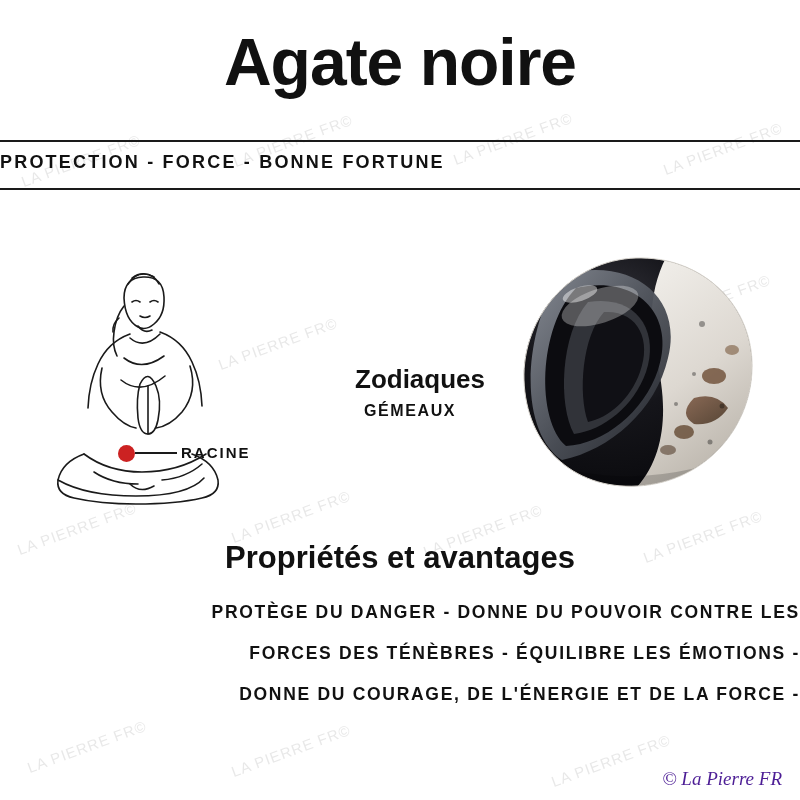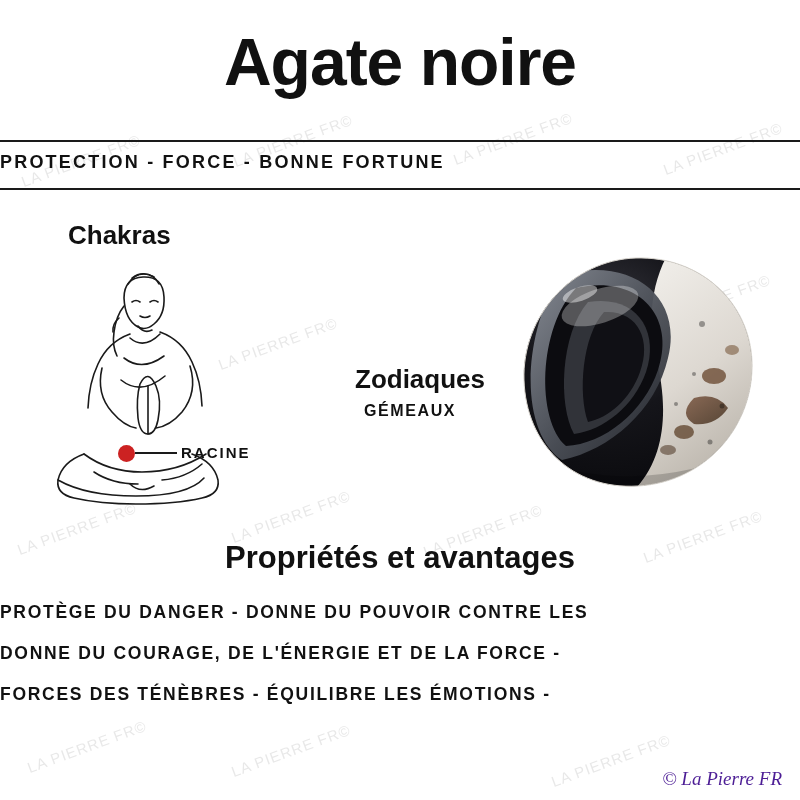--- a/index.html
+++ b/index.html
@@ -166,21 +166,21 @@
     z-index: 10;
   }
   .props-lines {
     position: absolute;
     top: 592px;
     left: 0;
     width: 800px;
     z-index: 10;
   }
   .props-line {
-    text-align: left;
+    text-align: right;
     font-size: 17.5px;
     font-weight: bold;
     letter-spacing: 1.7px;
     line-height: 41px;
     white-space: nowrap;
   }
 
   
   .footer {
     position: absolute;
@@ -213,21 +213,20 @@
     <div class="wm" style="left:228px; top:742px;">LA PIERRE FR©</div>
     <div class="wm" style="left:548px; top:752px;">LA PIERRE FR©</div>
   </div>
 
   <div class="title">Agate noire</div>
 
   <div class="rule top"></div>
   <div class="subtitle">PROTECTION - FORCE - BONNE FORTUNE</div>
   <div class="rule bottom"></div>
 
-  <div class="chakras-label">Chakras</div>
 
   <div class="figure-wrap">
     <svg width="270" height="250" viewBox="0 0 270 250" fill="none" stroke="#1a1a1a" stroke-width="1.6" stroke-linecap="round" stroke-linejoin="round">
 
       <path d="M108 26 q6 -10 16 -10 q10 0 15 10"></path>
       <path d="M112 20 q10 -8 22 -1"></path>
 
       <path d="M104 40 q0 -20 19 -21 q20 -1 21 20 q1 18 -10 27 q-8 7 -16 3 q-13 -7 -14 -29z"></path>
 
       <path d="M112 44 q4 -3 8 0"></path>
@@ -326,18 +325,18 @@
 
         <path d="M0 200 q120 48 240 -8 L240 240 L0 240 Z" fill="#000000" opacity="0.18"></path>
       </g>
       <path d="M118 4 C182 2 232 48 234 108 C236 172 188 228 120 232 C54 236 8 190 6 126 C4 62 54 6 118 4 Z" fill="none" stroke="#d8d4cd" stroke-width="1"></path>
     </svg>
   </div>
 
   <div class="props-title">Propriétés et avantages</div>
   <div class="props-lines">
     <div class="props-line">PROTÈGE DU DANGER - DONNE DU POUVOIR CONTRE LES</div>
+    <div class="props-line">FORCES DES TÉNÈBRES - ÉQUILIBRE LES ÉMOTIONS -</div>
     <div class="props-line">DONNE DU COURAGE, DE L'ÉNERGIE ET DE LA FORCE -</div>
-    <div class="props-line">FORCES DES TÉNÈBRES - ÉQUILIBRE LES ÉMOTIONS -</div>
   </div>
 
   <div class="footer">© La Pierre FR</div>
 </div>
 
 </body></html>

